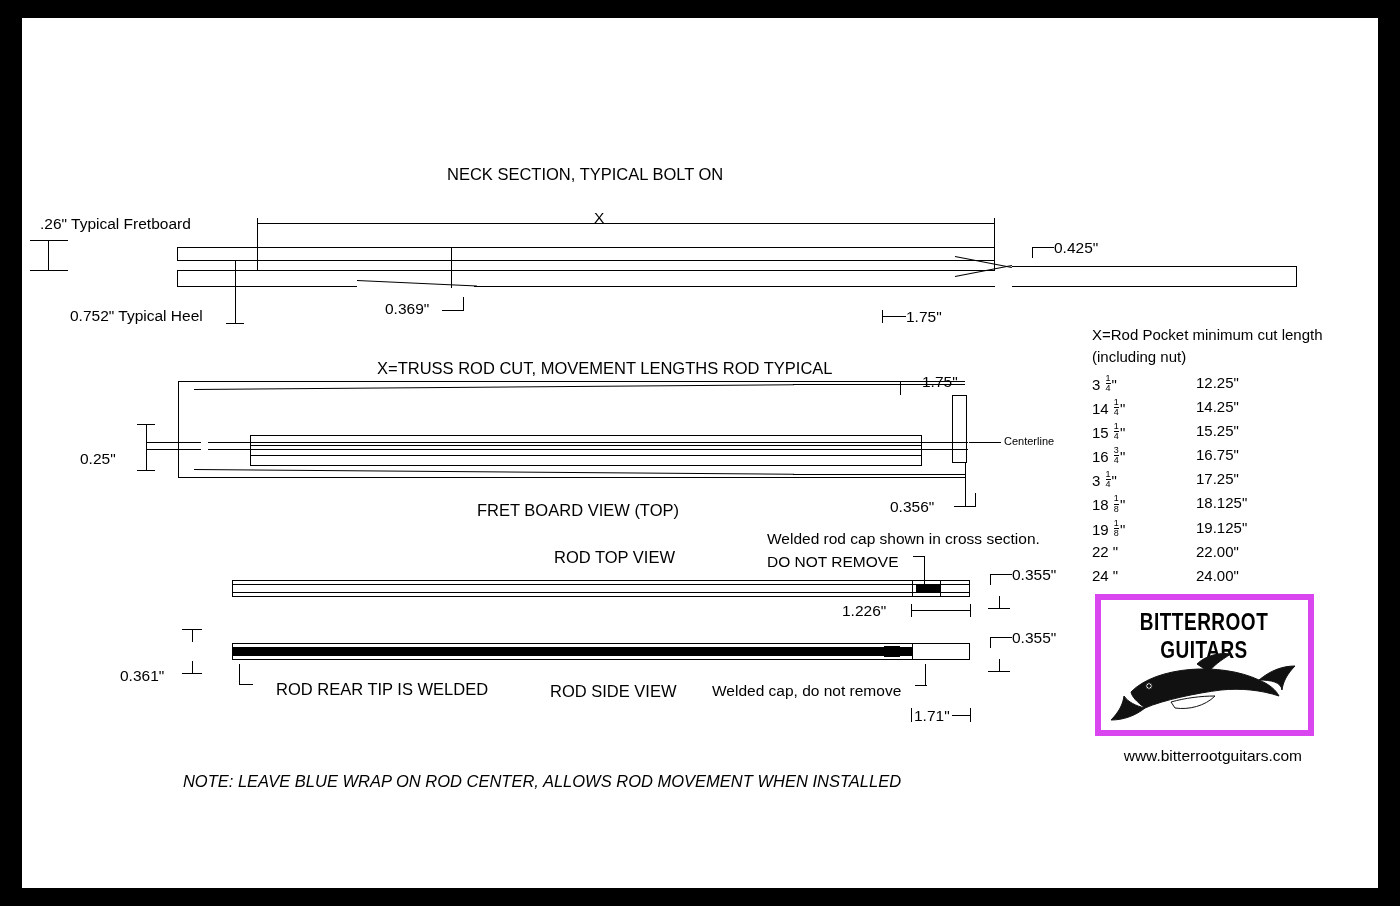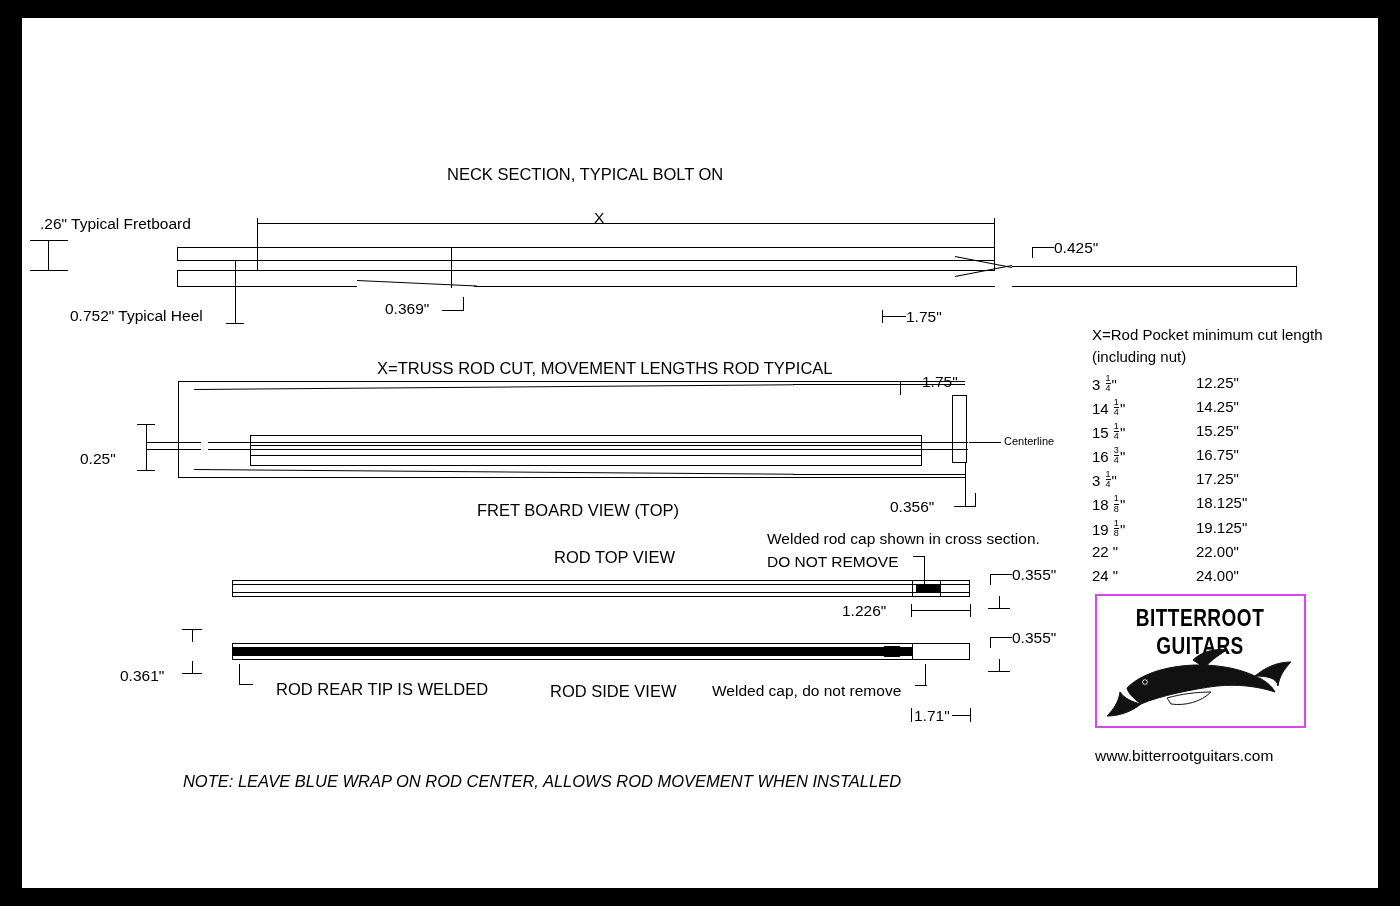--- a/index.html
+++ b/index.html
@@ -75,42 +75,42 @@
   #table-block .c2 { width: 120px; }
 
   
   #logo-box {
     position: absolute;
     left: 1073px;
     top: 576px;
     width: 207px;
     height: 130px;
     background: #fff;
-    border: 2px solid #d946ef;
+    border: 6px solid #d946ef;
     overflow: hidden;
   }
   #logo-text {
     position: absolute;
     left: 8px;
     top: 9px;
     width: 190px;
     text-align: center;
     font-size: 19px;
     font-weight: bold;
     font-family: "Liberation Sans", sans-serif;
     letter-spacing: 0.5px;
     transform: scaleY(1.25);
     transform-origin: top center;
   }
   #logo-url {
     position: absolute;
     left: 1073px;
     top: 730px;
     width: 207px;
-    text-align: left;
+    text-align: right;
     font-size: 15.5px;
   }
   .ctr { text-align: center; }
 </style>
 </head>
 <body>
 
 <div id="page">
   <div id="sheet">
 

